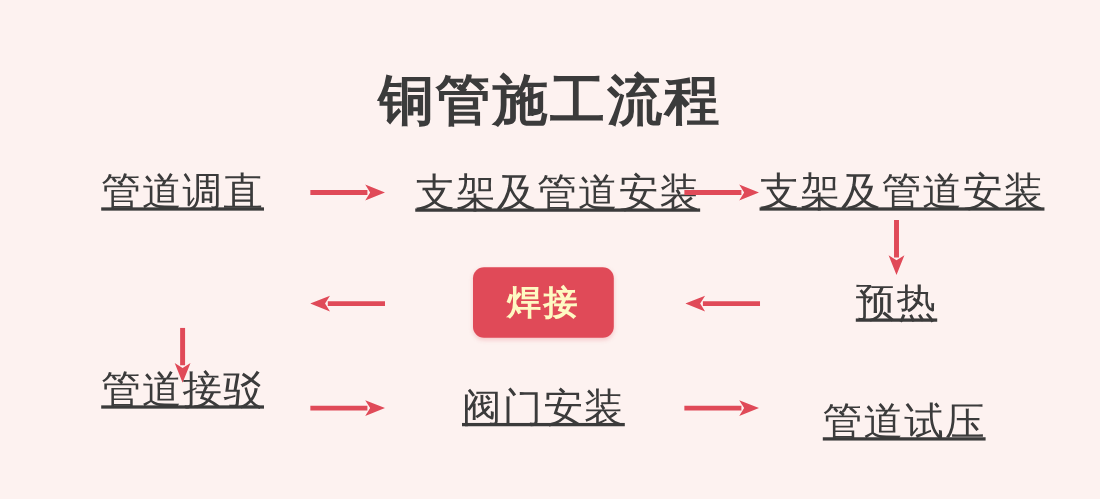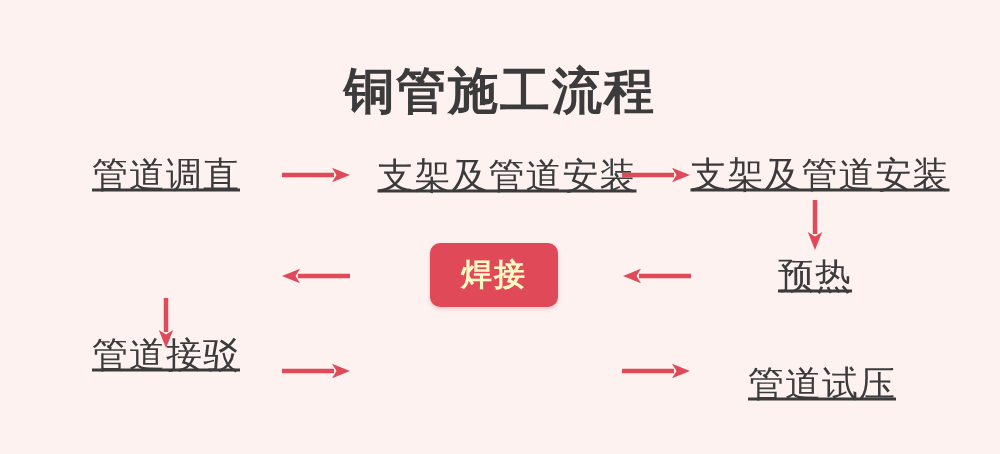--- a/index.html
+++ b/index.html
@@ -124,20 +124,21 @@
 
   <div class="node" style="left:166px; top:355px;">管道接驳</div>
 
   <span class="arrow" style="left:316px; top:371px;">
     <svg width="68" height="16" viewBox="0 0 68 16">
       <path d="M0 8 H52" stroke="currentColor" stroke-width="4.5" fill="none"></path>
       <path d="M50 0.8 L68 8 L50 15.2 L54.5 8 Z" fill="currentColor"></path>
     </svg>
   </span>
 
+  <div class="node" style="left:494px; top:371px;">阀门安装</div>
 
   <span class="arrow" style="left:656px; top:371px;">
     <svg width="68" height="16" viewBox="0 0 68 16">
       <path d="M0 8 H52" stroke="currentColor" stroke-width="4.5" fill="none"></path>
       <path d="M50 0.8 L68 8 L50 15.2 L54.5 8 Z" fill="currentColor"></path>
     </svg>
   </span>
 
   <div class="node" style="left:822px; top:384px;">管道试压</div>
 

